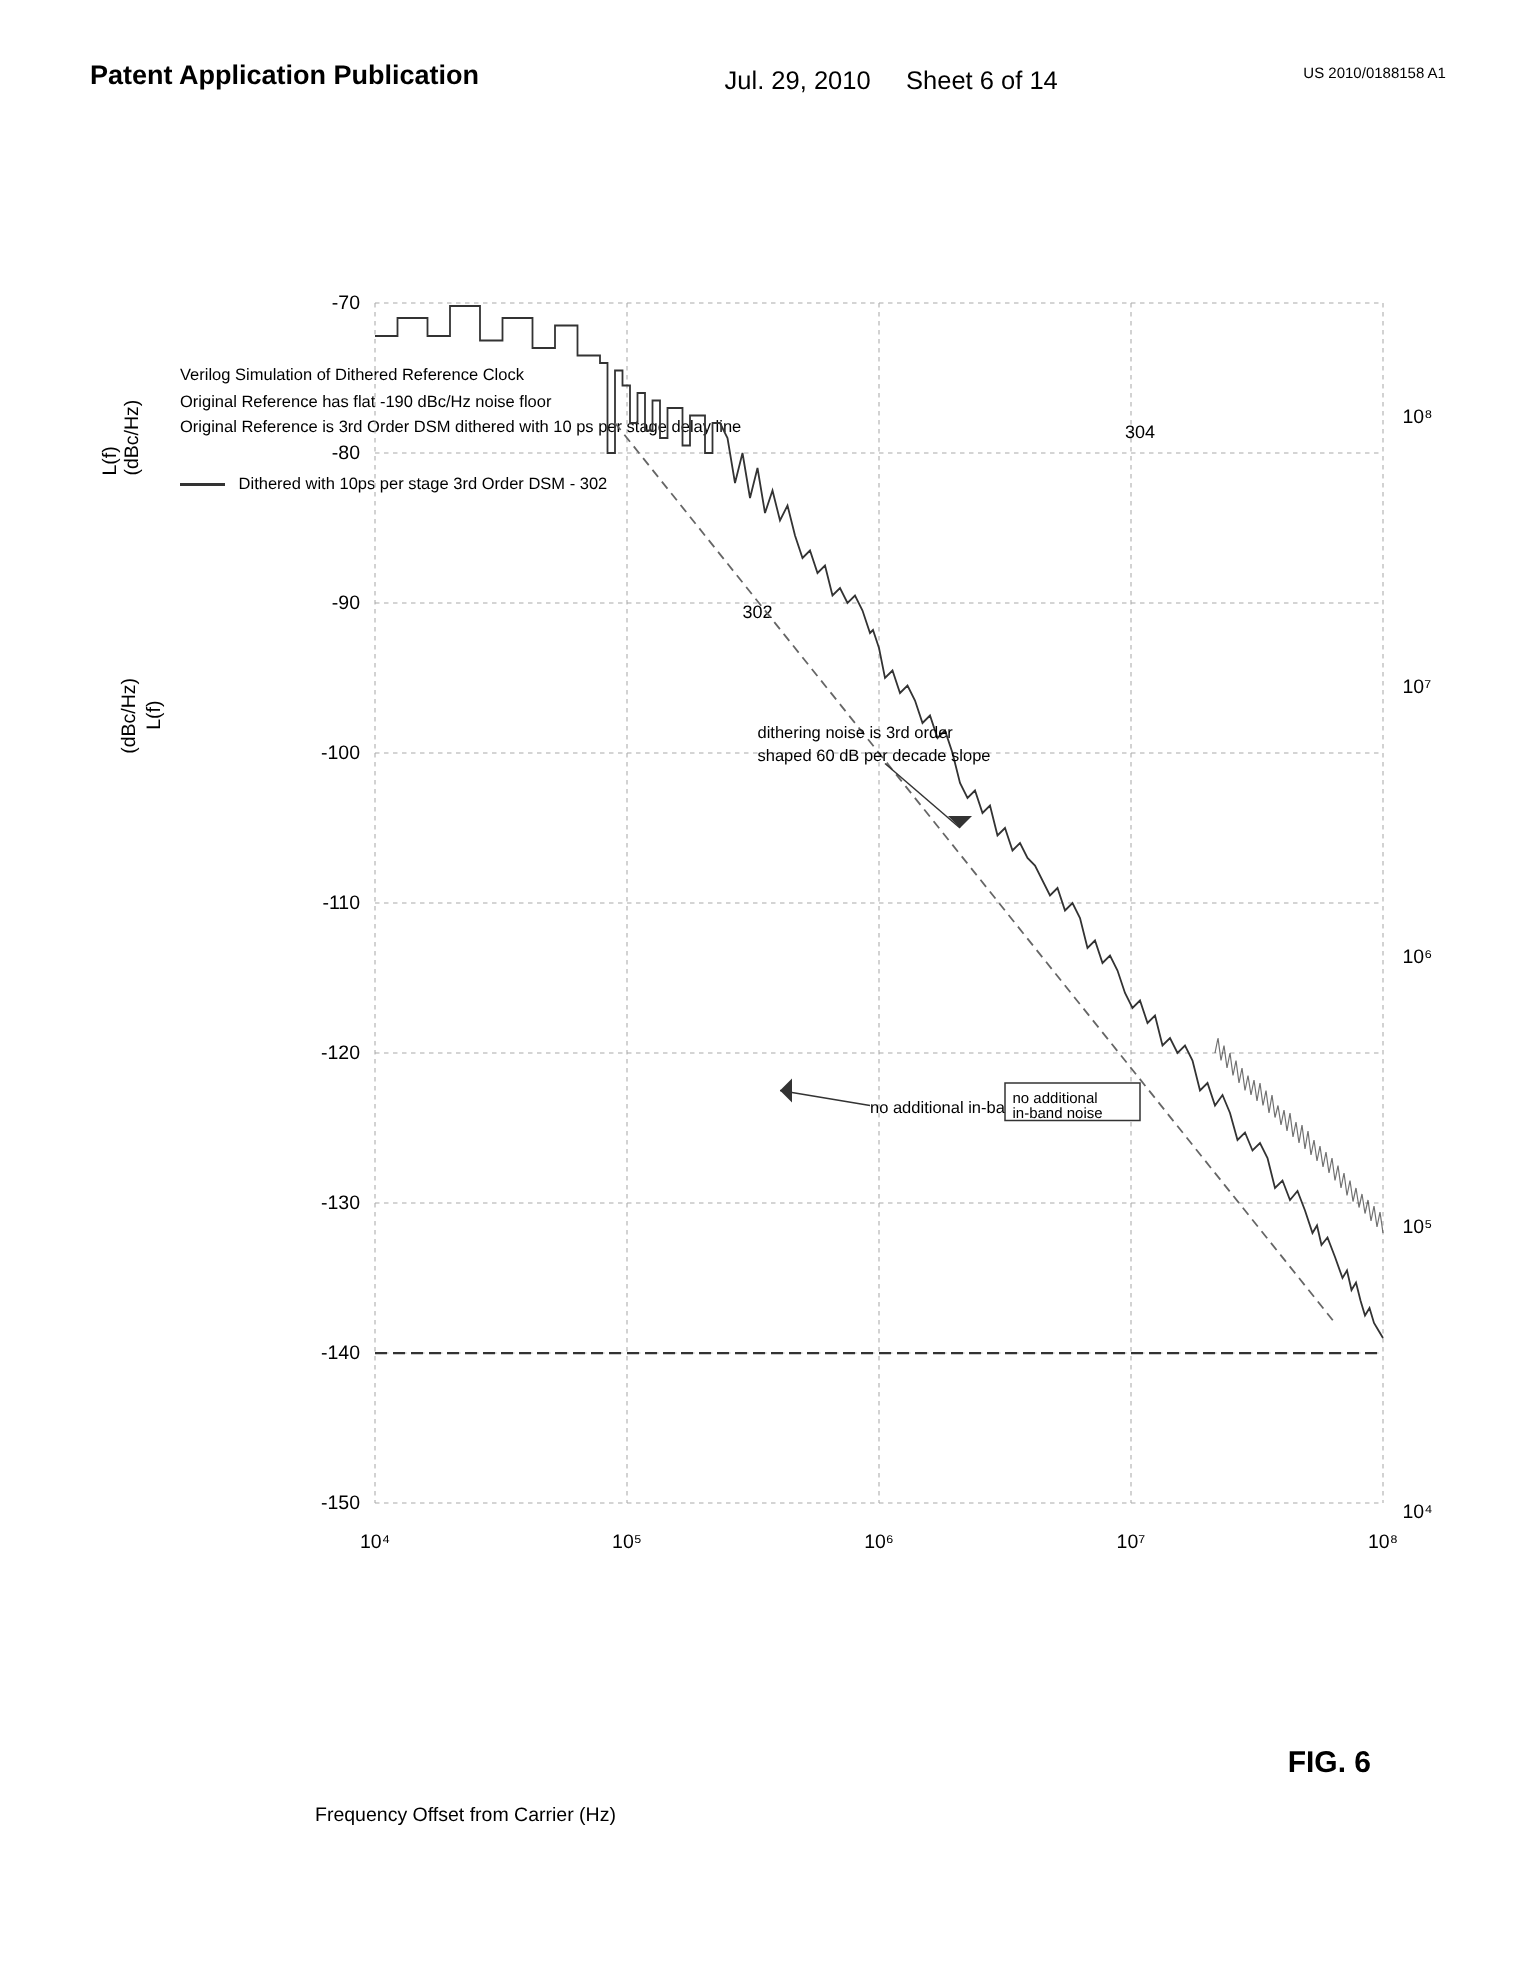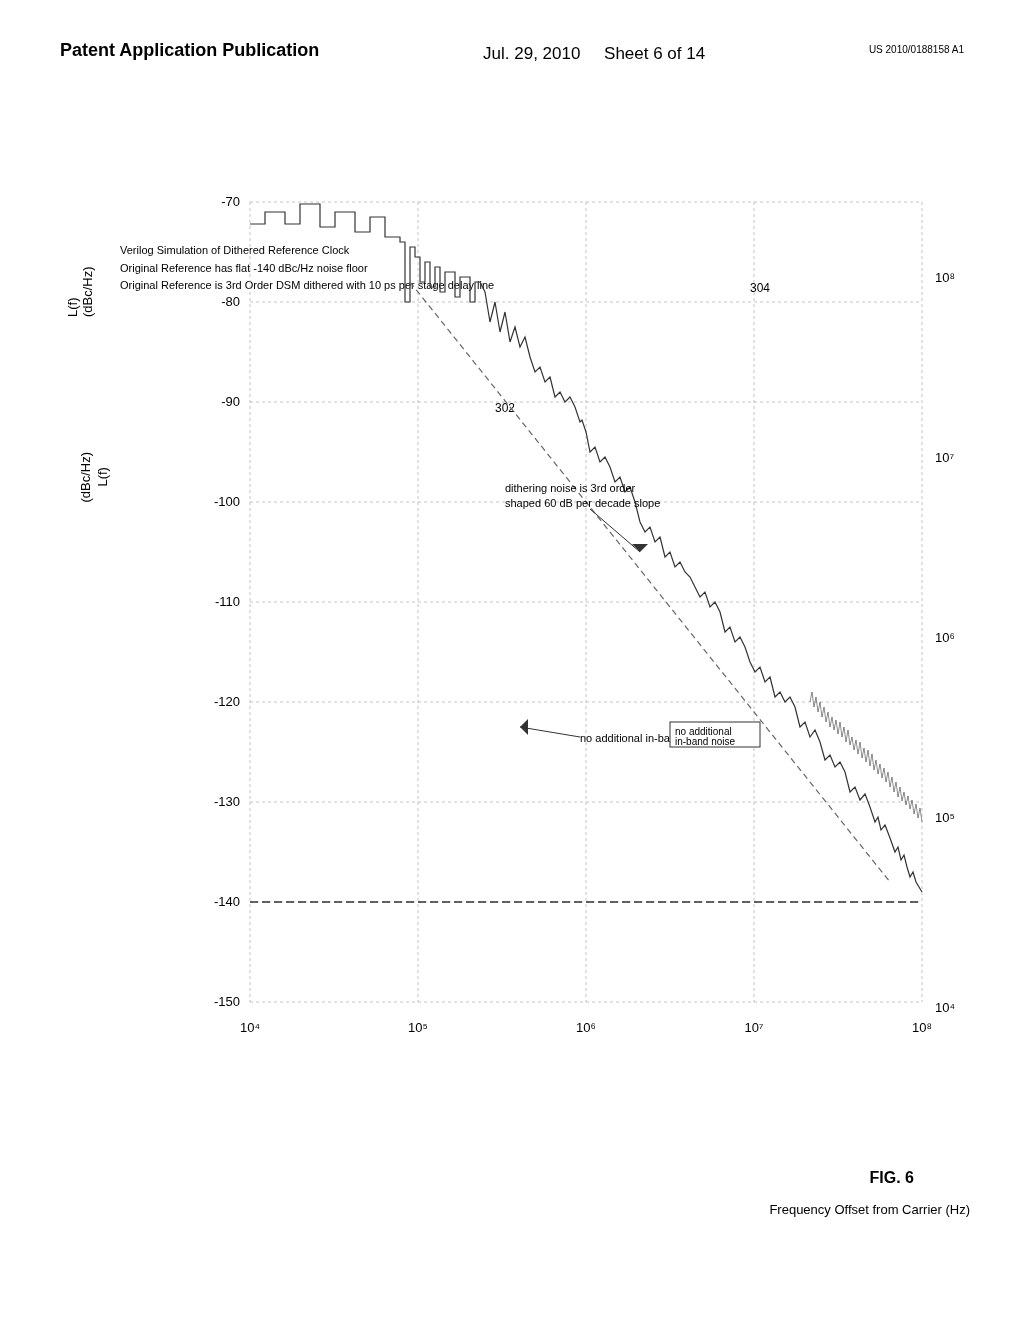--- a/index.html
+++ b/index.html
@@ -62,23 +62,27 @@
 
   <div style="position:relative; width:100%; height:1150px; margin-top:10px;">
 
     <div style="position:absolute; left:20px; top:200px; transform:rotate(-90deg); transform-origin:left center; white-space:nowrap; font-family:Arial,sans-serif; font-size:13px;">
       <span>L(f)</span><br>
       <span>(dBc/Hz)</span>
     </div>
 
     <div style="position:absolute; left:60px; top:140px; font-family:Arial,sans-serif; font-size:11px; line-height:1.6;">
       <div style="white-space:nowrap;">Verilog Simulation of Dithered Reference Clock</div>
-      <div style="white-space:nowrap;">Original Reference has flat -140 dBc/Hz noise floor</div>
+      <div style="white-space:nowrap;">Original Reference has flat -190 dBc/Hz noise floor</div>
       <div style="white-space:nowrap;">Original Reference is 3rd Order DSM dithered with 10 ps per stage delay line</div>
       <div style="margin-top:20px;">
+        <div>
+          <span style="display:inline-block;width:30px;border-top:2px solid #333;vertical-align:middle;margin-right:6px;"></span>
+          Dithered with 10ps per stage 3rd Order DSM - 302
+        </div>
       </div>
     </div>
 
     <svg style="position:absolute; left:150px; top:80px; width:760px; height:900px;" viewBox="0 0 760 900" xmlns="http://www.w3.org/2000/svg">
 
       <line x1="40" y1="20" x2="710" y2="20" stroke="#aaa" stroke-width="0.7" stroke-dasharray="3,3"></line>
       <line x1="40" y1="120" x2="710" y2="120" stroke="#aaa" stroke-width="0.7" stroke-dasharray="3,3"></line>
       <line x1="40" y1="220" x2="710" y2="220" stroke="#aaa" stroke-width="0.7" stroke-dasharray="3,3"></line>
       <line x1="40" y1="320" x2="710" y2="320" stroke="#aaa" stroke-width="0.7" stroke-dasharray="3,3"></line>
       <line x1="40" y1="420" x2="710" y2="420" stroke="#aaa" stroke-width="0.7" stroke-dasharray="3,3"></line>
@@ -167,23 +171,23 @@
       <rect x="460" y="540" width="90" height="25" fill="white" stroke="#333" stroke-width="1"></rect>
       <text x="465" y="553" font-size="10" font-family="Arial">no additional</text>
       <text x="465" y="563" font-size="10" font-family="Arial">in-band noise</text>
 
       <polyline points="
         600,520 602,510 604,525 606,515 608,530 610,520 612,535 614,525 616,540 618,530 620,545 622,535 624,548 626,538 628,552 630,540 632,555 634,545 636,560 638,548 640,563 642,555 644,568 646,558 648,572 650,560 652,576 654,566 656,580 658,568 660,584 662,572 664,588 666,578 668,592 670,582 672,596 674,586 676,600 678,590 680,605 682,595 684,610 686,600 688,615 690,605 692,619 694,610 696,623 698,614 700,627 702,618 704,632 706,622 708,636 710,626 712,640
       " fill="none" stroke="#333" stroke-width="0.8" opacity="0.7"></polyline>
 
     </svg>
 
-    <div style="position:absolute; left:150px; bottom:35px; width:760px; text-align:right; font-family:Arial,sans-serif; font-size:13px;">Frequency Offset from Carrier (Hz)</div>
+    <div style="position:absolute; left:150px; bottom:35px; width:760px; text-align:left; font-family:Arial,sans-serif; font-size:13px;">Frequency Offset from Carrier (Hz)</div>
 
-    <div style="position:absolute; right:50px; bottom:65px; font-family:Arial,sans-serif; font-size:16px; font-weight:bold;">FIG. 6</div>
+    <div style="position:absolute; right:50px; bottom:65px; font-family:Arial,sans-serif; font-size:20px; font-weight:bold;">FIG. 6</div>
 
     <div style="position:absolute; left:18px; top:350px; font-family:Arial,sans-serif; font-size:13px; line-height:1.3; writing-mode:vertical-lr; transform:rotate(180deg); text-align:center;">
       <span>L(f)</span>
       <br>
       <span>(dBc/Hz)</span>
     </div>
 
   </div>
 
 </div>

